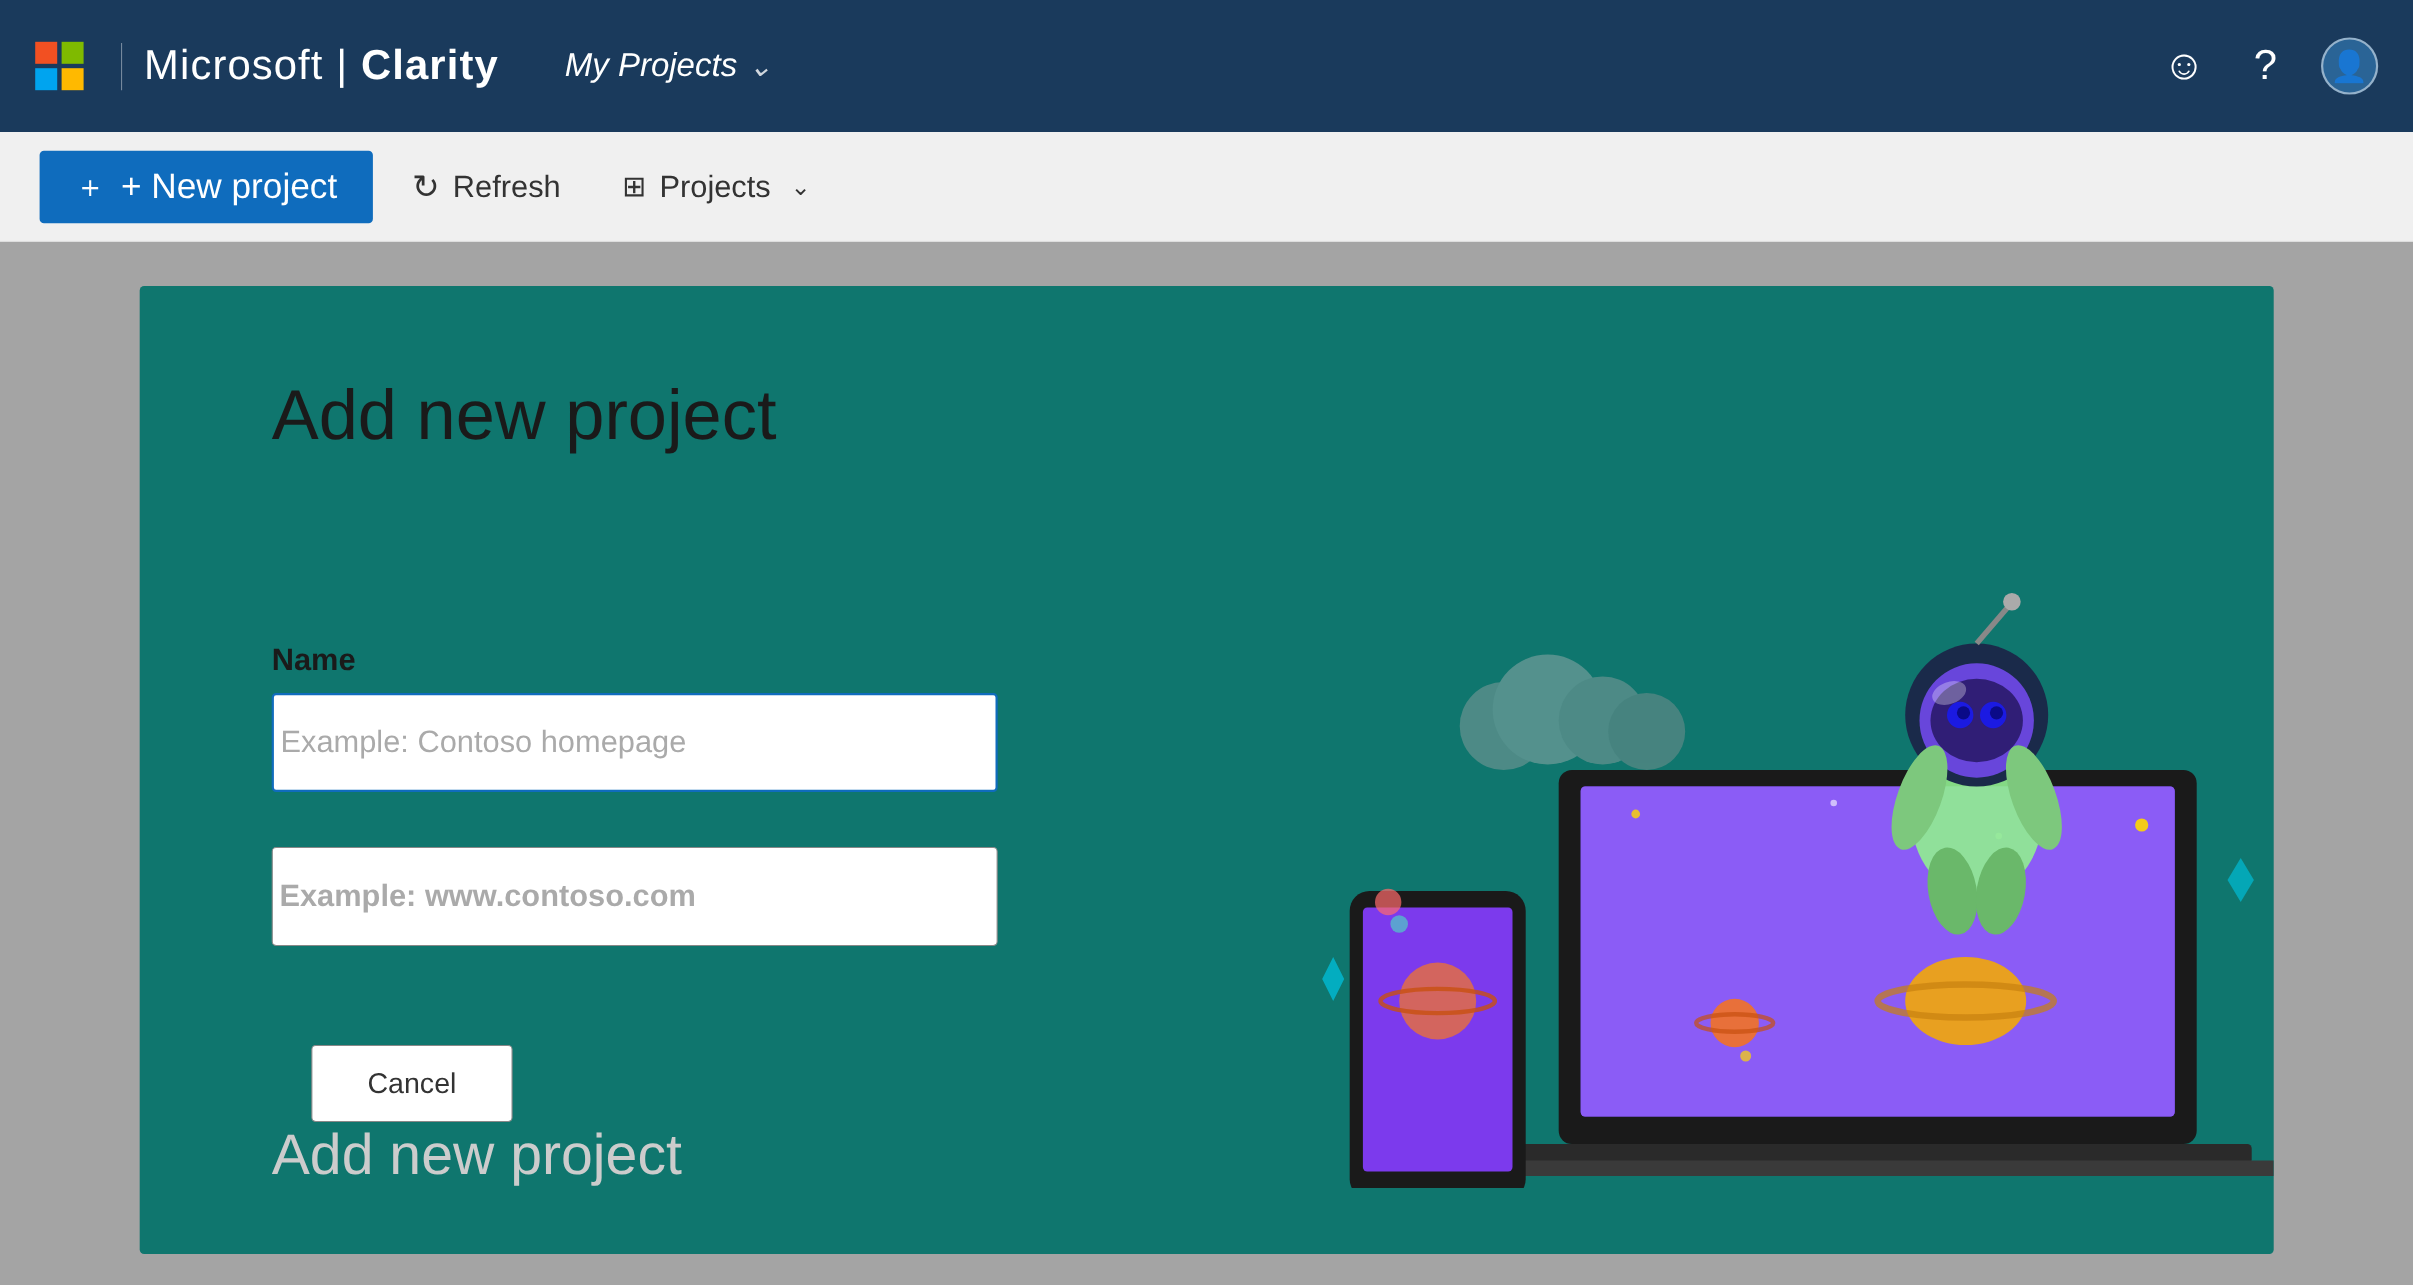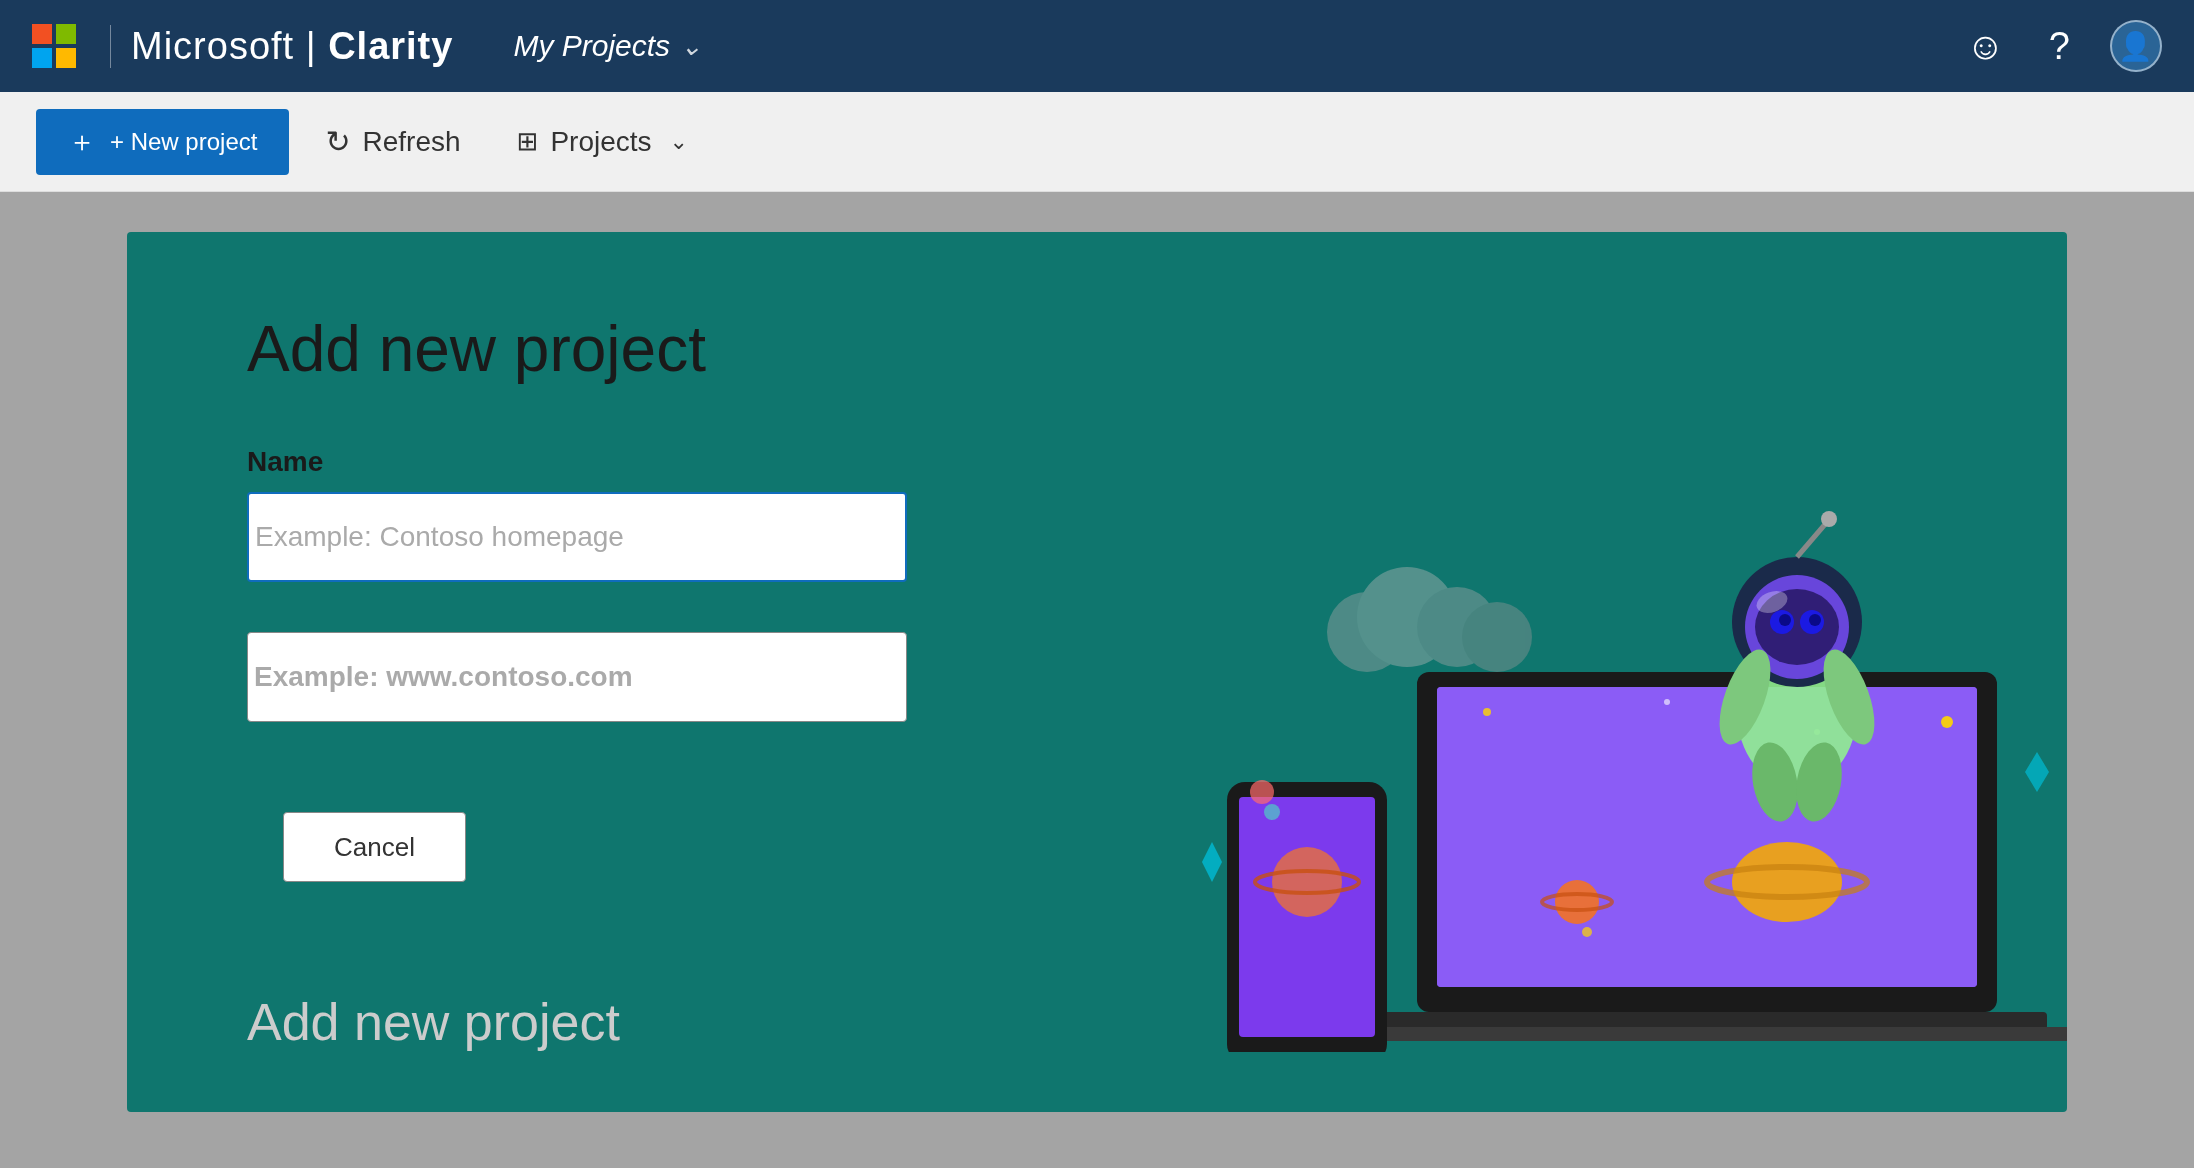--- a/index.html
+++ b/index.html
@@ -8,21 +8,21 @@
       background: #c8c8c8;
       width: 2194px;
       height: 1168px;
       overflow: hidden;
       position: relative;
     }
 
     
     .top-nav {
       background: #1a3a5c;
-      height: 92px;
+      height: 120px;
       display: flex;
       padding: 0 32px;
       justify-content: space-between;
     }
     .nav-left {
       display: flex;
       align-items: center;
       gap: 0;
     }
     .ms-logo {
@@ -193,20 +193,21 @@
     .dialog-body {
       display: flex;
       gap: 0;
       flex: 1;
     }
     .dialog-form {
       flex: 0 0 700px;
       display: flex;
       flex-direction: column;
       gap: 0;
+      justify-content: flex-end;
     }
     .field-group {
       margin-bottom: 50px;
     }
     .field-label {
       font-size: 28px;
       font-weight: 600;
       color: #1a1a1a;
       margin-bottom: 14px;
       display: block;
@@ -308,21 +309,21 @@
     </button>
     <div class="nav-avatar">
       <span>👤</span>
     </div>
   </div>
 </nav>
 
 <div class="toolbar">
   <button class="btn-new-project">
     <span>＋</span>
-    <span style="font-size:24px;">+ New project</span>
+    <span style="font-size:32px;">+ New project</span>
   </button>
   <button class="btn-refresh">
     <span style="font-size:30px;">↻</span>
     <span>Refresh</span>
   </button>
   <button class="btn-gallery">
     <span style="font-size:26px;">⊞</span>
     <span>Projects</span>
     <span style="font-size:22px;margin-left:6px;">⌄</span>
   </button>

